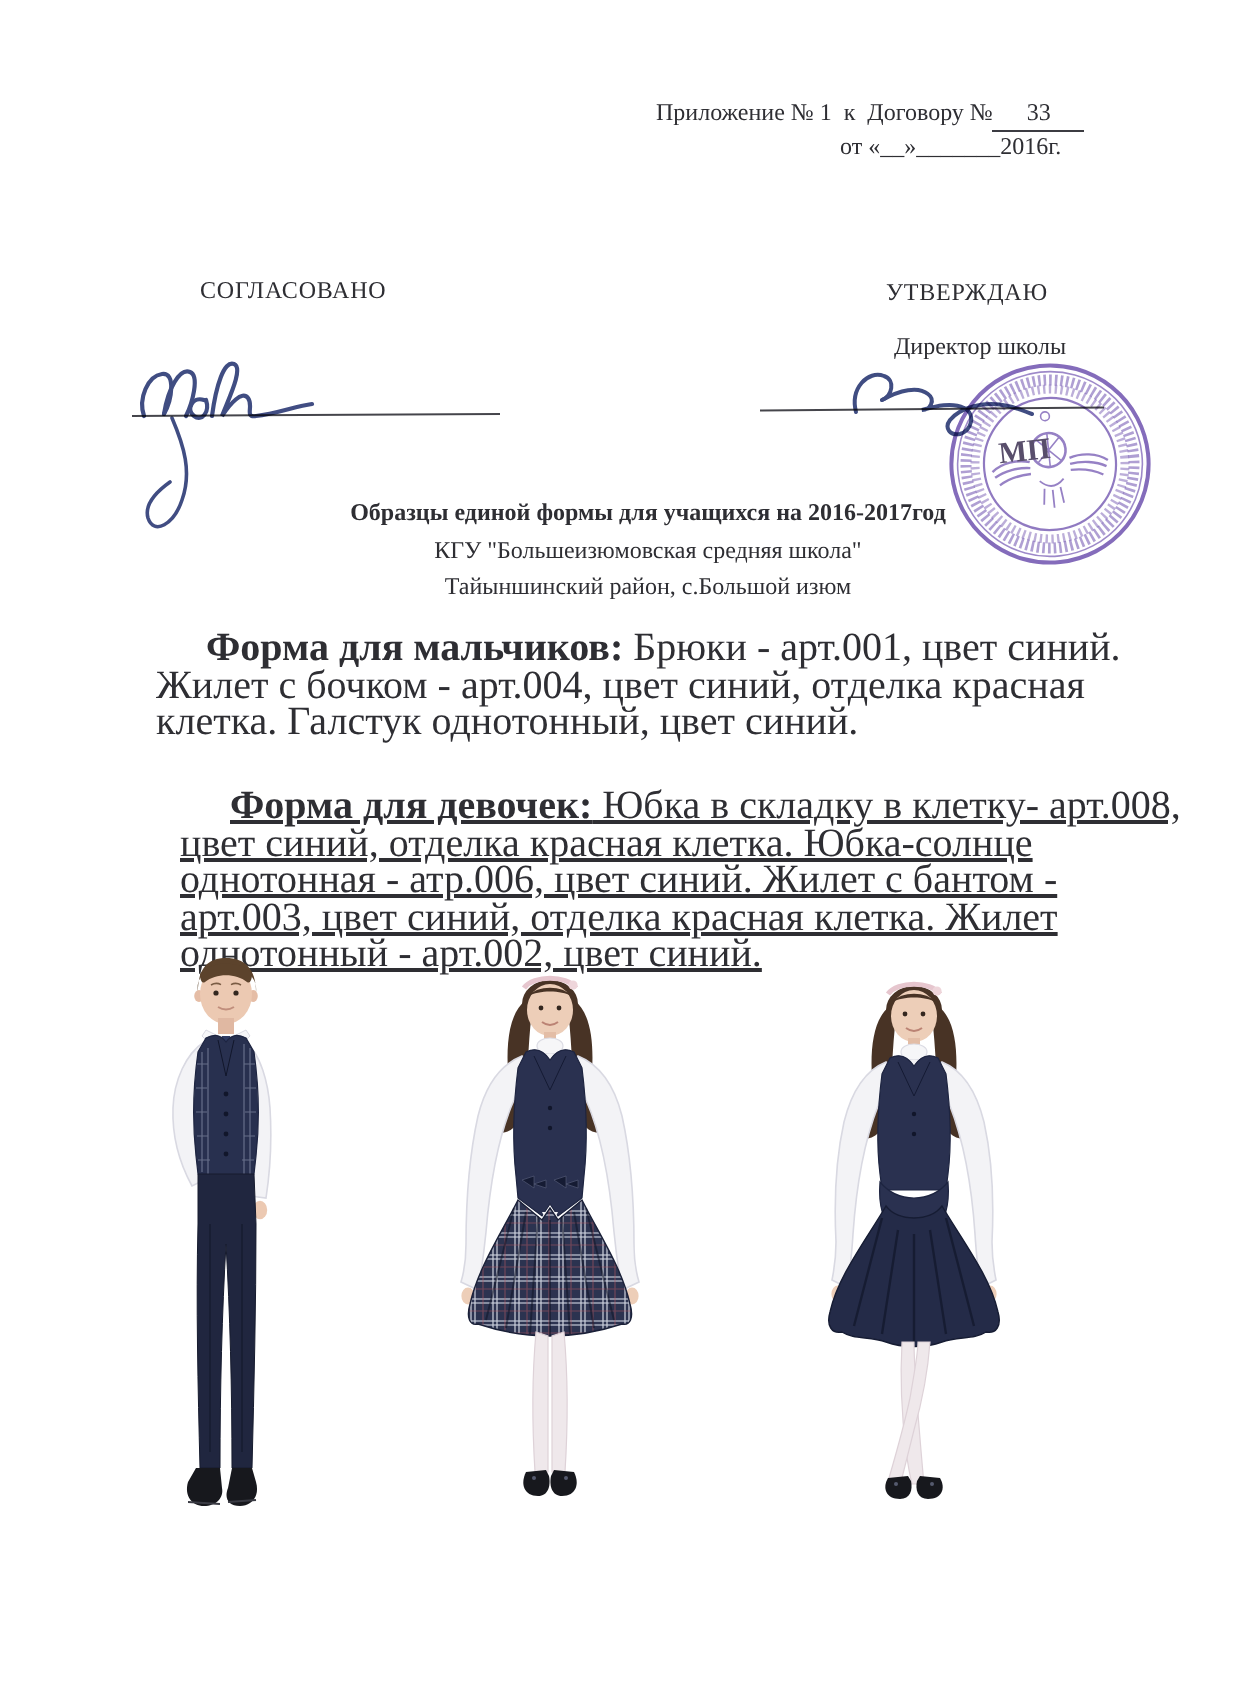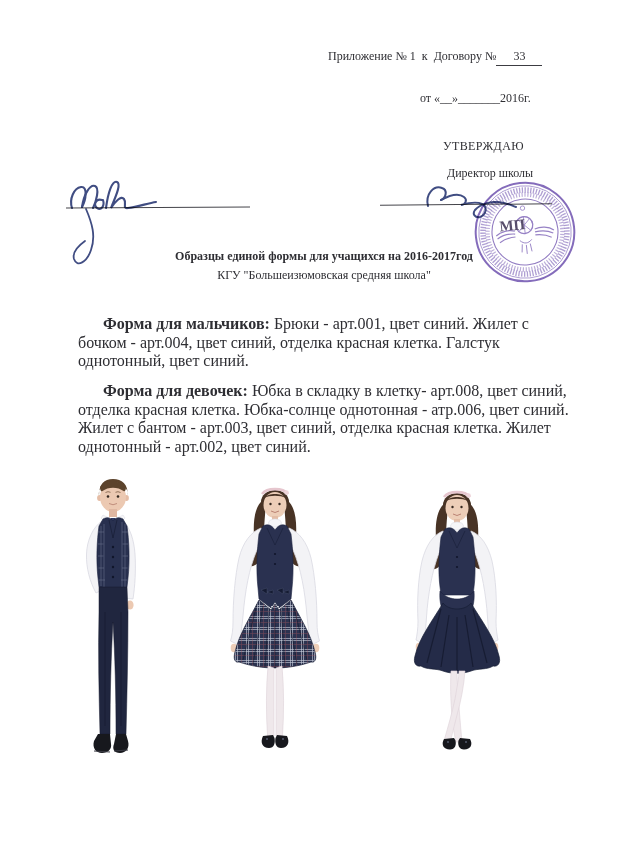--- a/index.html
+++ b/index.html
@@ -11,41 +11,42 @@
   }
   .abs{position:absolute;}
   .t16{font-size:12px;line-height:18.5px;white-space:pre;}
   .caps{letter-spacing:.4px;}
   .bold{font-weight:bold;}
   .num-underline{
     display:inline-block;min-width:46px;text-align:center;
     border-bottom:1.4px solid #3c3c42;line-height:15px;padding-bottom:1px;
   }
   .title-block{left:24px;top:247px;width:600px;text-align:center;font-size:12px;line-height:18.6px;}
-  .para{font-size:16px;line-height:18.6px;text-indent:25px;text-align:left;white-space:normal;}
+  .para{font-size:20px;line-height:18.6px;text-indent:25px;text-align:left;white-space:normal;}
   .boys-para{left:78px;top:315px;width:500px;}
   .girls-para{left:78px;top:382px;width:504px;}
   .sig-line{position:absolute;border-top:1.5px solid #45454b;height:0;}
   .sig-line-left{left:66px;top:207px;width:184px;transform:rotate(-.3deg);}
   .sig-line-right{left:380px;top:204px;width:172px;transform:rotate(-.5deg);}
   .stamp{
     left:474px;top:181px;width:102px;height:102px;
     mix-blend-mode:multiply;opacity:.92;transform:rotate(-6deg);
   }
   .ink{mix-blend-mode:multiply;}
   svg{display:block;}
 </style>
 </head>
 <body>
 
 <div class="page">
 
   <div class="abs t16" style="left:328px;top:47px;"><span>Приложение № 1  к  Договору №</span><span class="num-underline">33</span></div>
-  <div class="abs t16" style="left:420px;top:89px;">от «__»_______2016г.</div>
-
+  <div class="abs t16" style="left:420px;top:64px;">от «__»_______2016г.</div>
+
+  <div class="abs t16 caps" style="left:100px;top:136px;">СОГЛАСОВАНО</div>
   <div class="abs t16 caps" style="left:443px;top:137px;">УТВЕРЖДАЮ</div>
   <div class="abs t16" style="left:447px;top:164px;text-align:right;">Директор школы</div>
 
   <div class="sig-line sig-line-left"></div>
   <div class="sig-line sig-line-right"></div>
 
   <svg class="abs ink" style="left:64px;top:178px;" width="200" height="110" viewBox="0 0 200 110">
     <g fill="none" stroke="#2c3a75" stroke-width="2.1" stroke-linecap="round" opacity=".9">
       <path d="M8,30 C5,21 10,10 17,9 C24,8 22,22 18,29"></path>
       <path d="M18,29 C20,16 26,6 31,8 C36,10 32,24 29,30"></path>
@@ -59,25 +60,26 @@
     <g fill="none" stroke="#2c3a75" stroke-width="2" stroke-linecap="round" opacity=".9">
       <path d="M20,26 C17,14 26,5 34,8 C40,10 38,18 33,20"></path>
       <path d="M33,20 C42,15 51,13 56,17 C60,20 57,25 53,25 C60,23 68,21 74,24"></path>
       <path d="M74,24 C80,27 78,35 72,37 C67,38 64,34 67,30 C72,24 84,20 96,23 C101,24 105,26 108,27"></path>
     </g>
   </svg>
 
   <div class="abs title-block">
     <div class="bold">Образцы единой формы для учащихся на 2016-2017год</div>
     <div>КГУ "Большеизюмовская средняя школа"</div>
+    <div>Тайыншинский район, с.Большой изюм</div>
   </div>
 
   <p class="abs para boys-para" style="margin:0;"><span class="bold">Форма для мальчиков:</span><span> Брюки - арт.001, цвет синий. Жилет с бочком - арт.004, цвет синий, отделка красная клетка. Галстук однотонный, цвет синий.</span></p>
 
-  <p class="abs para girls-para" style="margin:0;"><span class="bold">Форма для девочек:</span><span> Юбка в складку в клетку- арт.008, цвет синий, отделка красная клетка. Юбка-солнце однотонная - атр.006, цвет синий. Жилет с бантом - арт.003, цвет синий, отделка красная клетка. Жилет однотонный - арт.002, цвет синий.</span></p>
+  <p class="abs para girls-para" style="margin:12px;text-decoration:underline;"><span class="bold">Форма для девочек:</span><span> Юбка в складку в клетку- арт.008, цвет синий, отделка красная клетка. Юбка-солнце однотонная - атр.006, цвет синий. Жилет с бантом - арт.003, цвет синий, отделка красная клетка. Жилет однотонный - арт.002, цвет синий.</span></p>
 
   <svg class="abs stamp" viewBox="-51 -51 102 102">
     <g fill="none" stroke="#7a5fb5">
       <circle r="49.3" stroke-width="2"></circle>
       <circle r="46.2" stroke-width=".8" opacity=".8"></circle>
       <circle r="33" stroke-width="1.1" opacity=".9"></circle>
 
       <circle r="42" stroke-width="5.5" stroke-dasharray="1.3 1.5" opacity=".65"></circle>
       <circle r="37.5" stroke-width="4.5" stroke-dasharray="1.2 1.7" opacity=".55"></circle>
 

